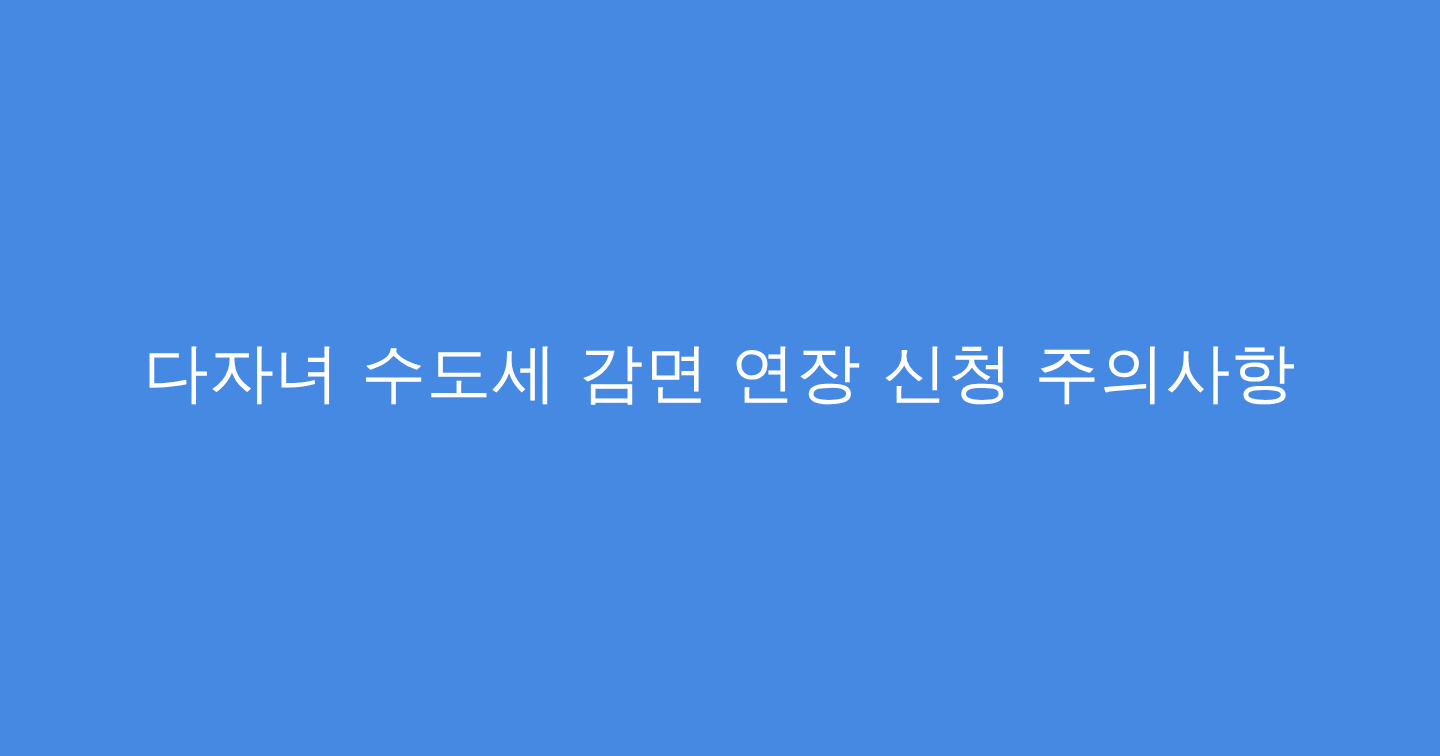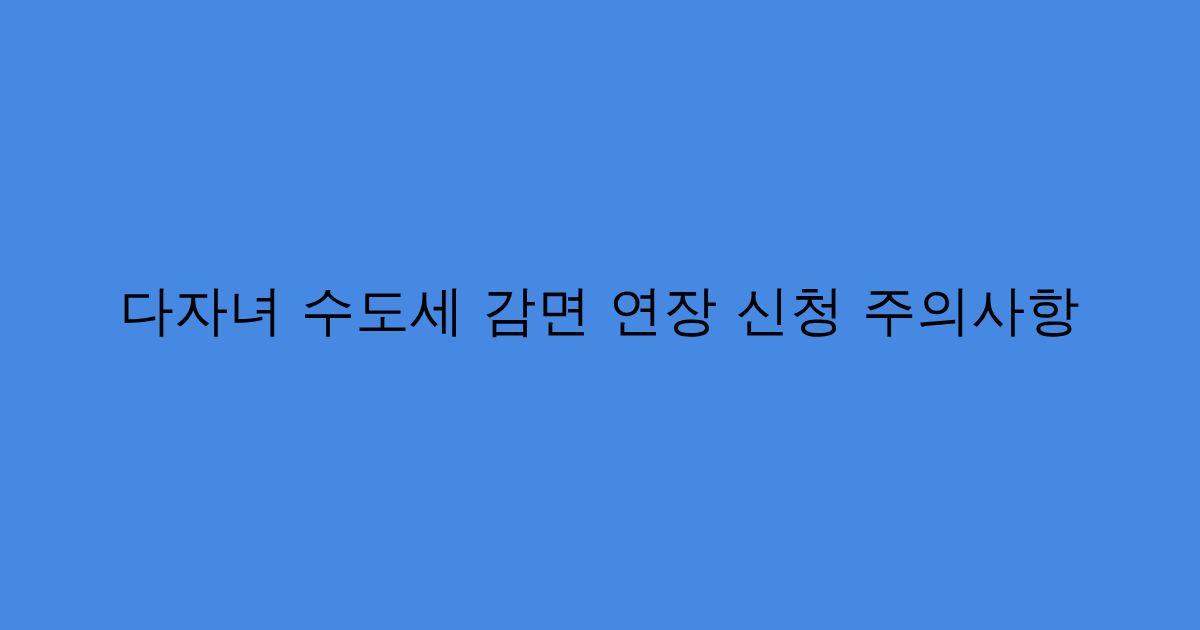--- a/index.html
+++ b/index.html
@@ -52,17 +52,17 @@
     -webkit-font-smoothing: antialiased;
   }
 </style>
 </head>
 <body>
 
 <div class="og-card" style="background-color: rgb(69, 137, 227);">
 
   <div class="headline-wrap">
 
-    <h1 class="headline" style="color: #000000;">다자녀 수도세 감면 연장 신청 주의사항</h1>
+    <h1 class="headline" style="color: #ffffff;">다자녀 수도세 감면 연장 신청 주의사항</h1>
 
   </div>
 
 </div>
 
 </body></html>

